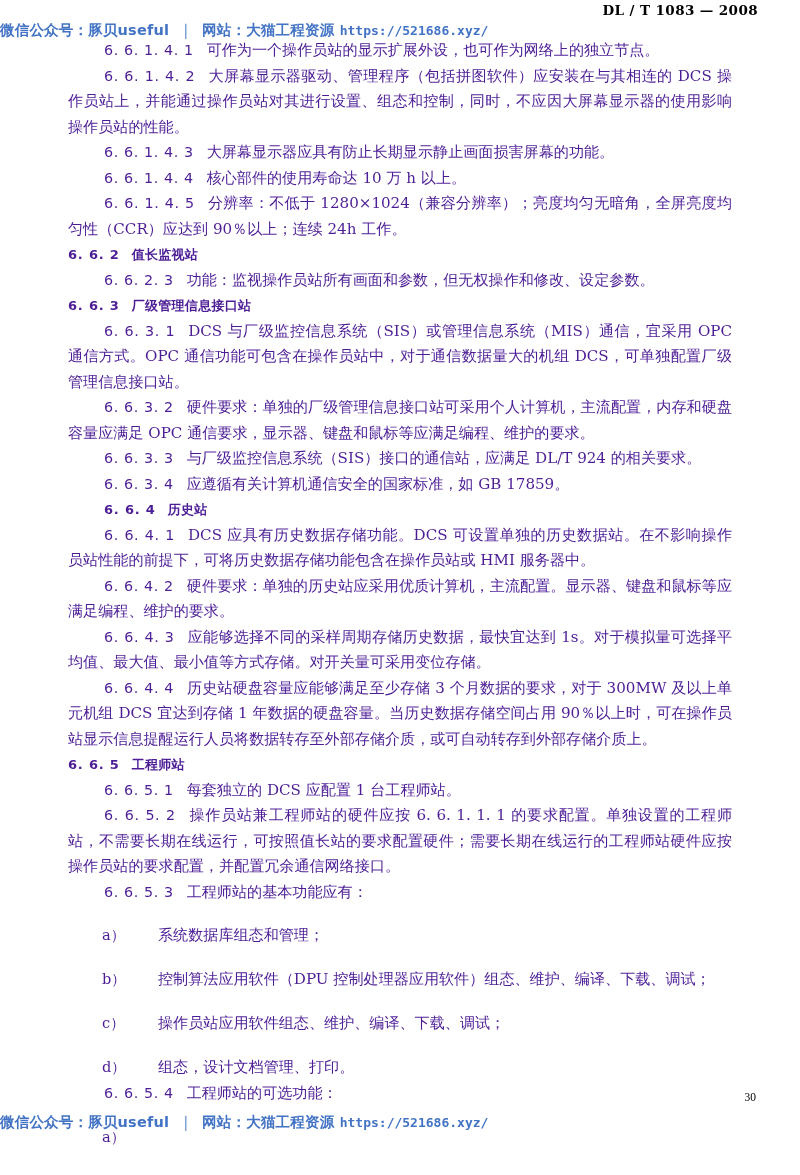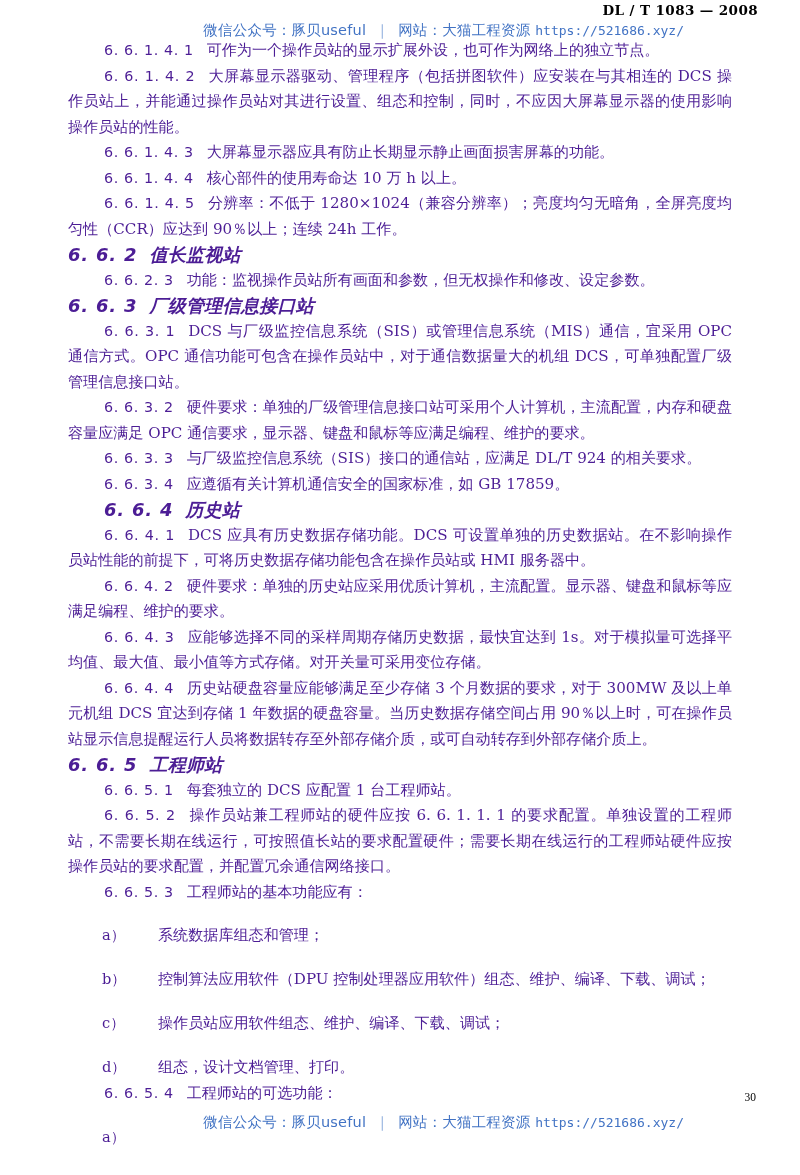--- a/index.html
+++ b/index.html
@@ -35,26 +35,27 @@
     font-size: 13.5px;
     letter-spacing: 0.4px;
     white-space: nowrap;
   }
 
   
   .watermark {
     position: absolute;
     left: 0;
     width: 684px;
-    text-align: right;
+    text-align: left;
     color: #4273c4;
     font-family: "DejaVu Sans", "Liberation Sans", sans-serif;
     font-size: 14.5px;
     letter-spacing: 0.2px;
     white-space: nowrap;
+    font-weight: bold;
   }
   .watermark .wm-url {
     font-family: "DejaVu Sans Mono", "Liberation Mono", monospace;
     font-size: 13px;
     letter-spacing: 0;
   }
   .watermark .wm-sep { padding: 0 4px; color: #7fa2d8; }
   .watermark-top    { top: 21px; }
   .watermark-bottom { top: 1113px; }
 
@@ -95,25 +96,24 @@
     font-family: "DejaVu Sans", "Liberation Sans", sans-serif;
     font-size: 14.3px;
     letter-spacing: 0.6px;
   }
   .clause .num-gap { display: inline-block; width: 13px; }
 
   
   .heading {
     font-family: "DejaVu Sans", "Liberation Sans", sans-serif;
     font-weight: bold;
-    font-size: 18px;
+    font-size: 13px;
     line-height: 25.5px;
     text-indent: 0;
     letter-spacing: 0.3px;
-    font-style: italic;
   }
   .heading.indented { text-indent: 36px; }
   .heading .h-num { letter-spacing: 0.8px; font-weight: bold; }
   .heading .h-gap { display: inline-block; width: 12px; }
   .heading .h-text { font-weight: bold; }
 
   
   .list-item {
     font-family: "DejaVu Serif", "Liberation Serif", serif;
     font-size: 15.1px;

